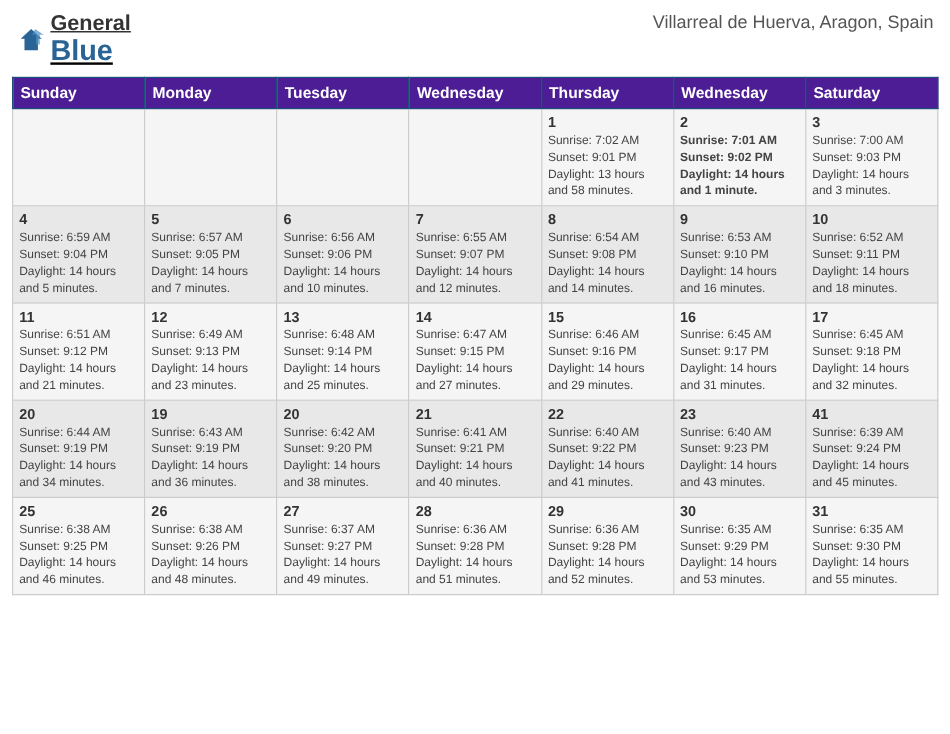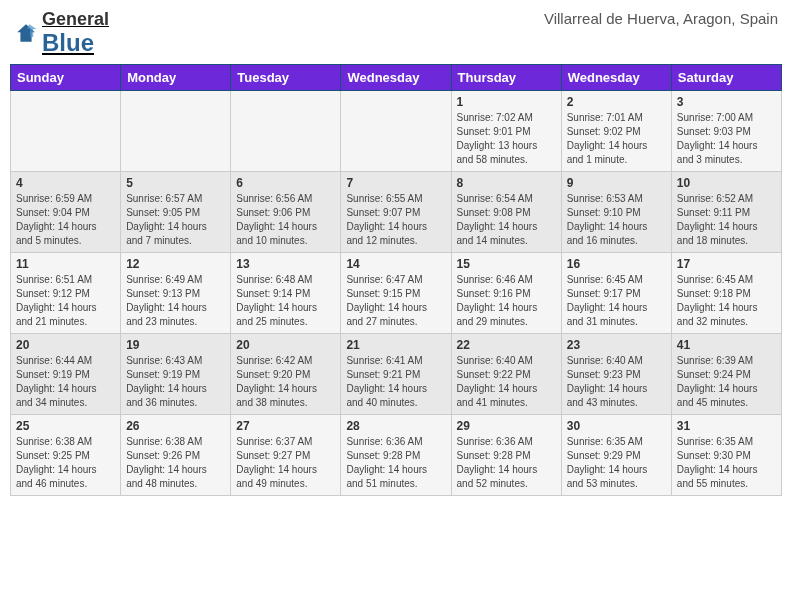--- a/index.html
+++ b/index.html
@@ -53,21 +53,21 @@
     .location {
       font-size: 15px;
       color: #555;
     }
     table {
       width: 100%;
       border-collapse: collapse;
       table-layout: fixed;
     }
     thead tr th {
-      background-color: #6d28d9;
+      background-color: #4c1d95;
       color: #fff;
       font-size: 13px;
       font-weight: bold;
       text-align: left;
       padding: 5px 6px;
       border: 1px solid #1a4f78;
     }
     tbody tr td {
       border: 1px solid #ccc;
       vertical-align: top;
@@ -136,21 +136,21 @@
         <td class="empty-cell"></td>
         <td>
           <span class="day-num">1</span>
           <div class="cell-content" style="white-space: pre-line;">Sunrise: 7:02 AM
 Sunset: 9:01 PM
 Daylight: 13 hours
 and 58 minutes.</div>
         </td>
         <td>
           <span class="day-num">2</span>
-          <div class="cell-content" style="white-space: pre-line;">Sunrise: 7:01 AM
+          <div class="cell-content" style="white-space: pre-line; font-weight: bold;">Sunrise: 7:01 AM
 Sunset: 9:02 PM
 Daylight: 14 hours
 and 1 minute.</div>
         </td>
         <td>
           <span class="day-num">3</span>
           <div class="cell-content" style="white-space: pre-line;">Sunrise: 7:00 AM
 Sunset: 9:03 PM
 Daylight: 14 hours
 and 3 minutes.</div>

